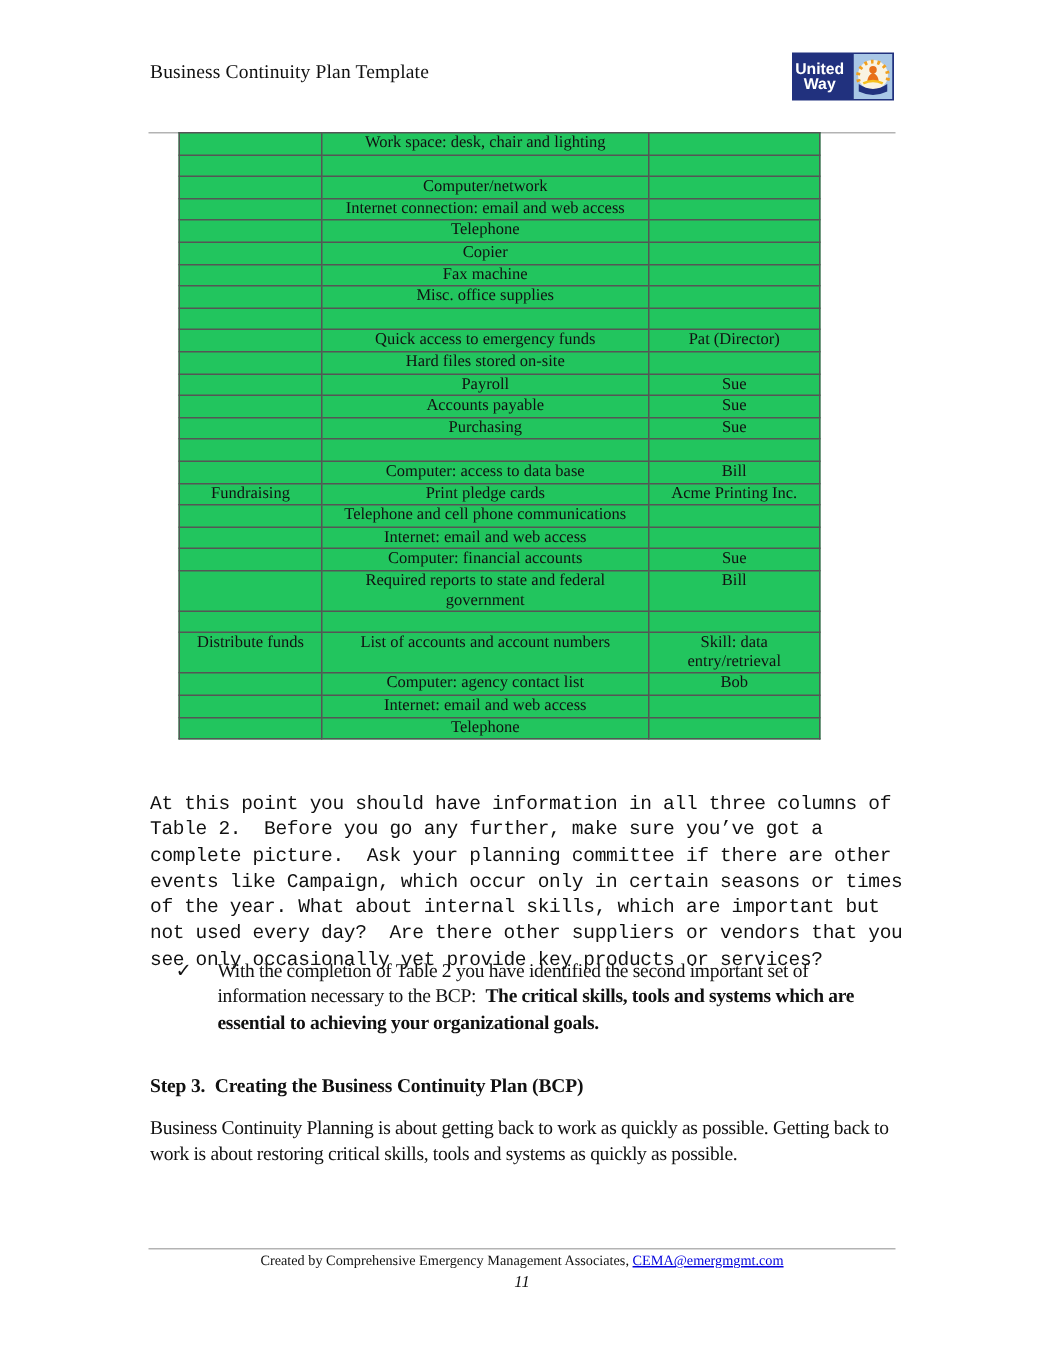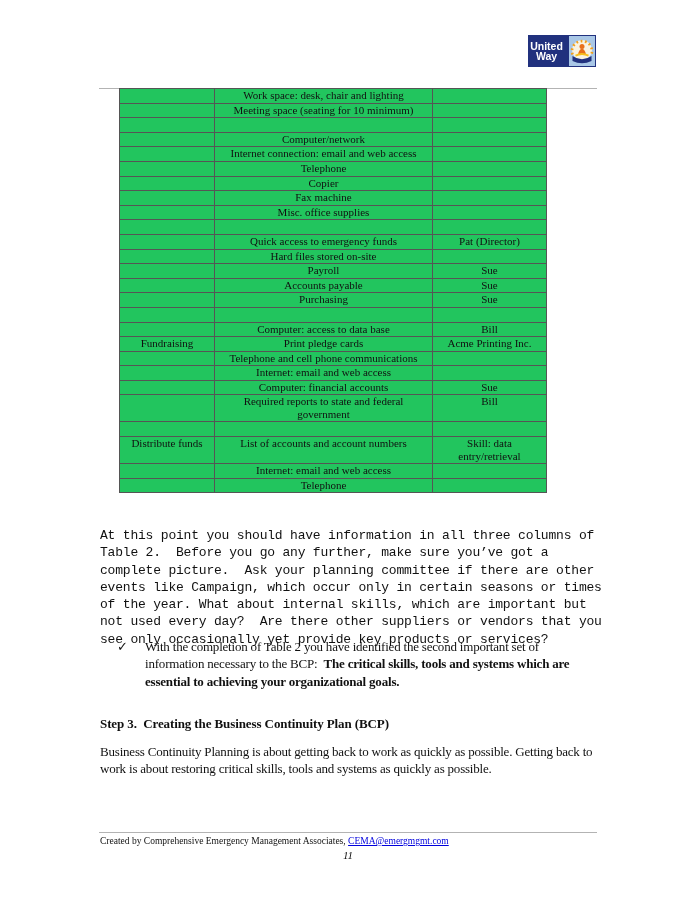--- a/index.html
+++ b/index.html
@@ -31,30 +31,31 @@
   .p1{left:100px;top:527px;width:502px;font-family:Liberation Mono, monospace;}
   .bullet{position:absolute;left:117px;top:638px;width:470px;display:flex;}
   .check{width:28px;flex:0 0 28px;font-size:13px;line-height:17.3px;}
   .bullet-text{flex:1;font-size:13px;line-height:17.3px;letter-spacing:-0.2px;white-space:pre-wrap;}
   .bullet-text strong{font-weight:bold;}
   .step-heading{position:absolute;left:100px;top:716px;margin:0;font-size:13px;font-weight:bold;
         letter-spacing:-0.1px;white-space:pre-wrap;}
   .p2{left:100px;top:743px;width:502px;}
 
   
-  .footer-credit{position:absolute;left:100px;top:835px;width:496px;text-align:left;
+  .footer-credit{position:absolute;left:100px;top:835px;width:496px;text-align:center;
         font-size:9.5px;line-height:12px;}
   .footer-credit a{color:#0000dd;text-decoration:underline;}
   .page-number{position:absolute;left:0;top:849px;width:696px;text-align:center;font-size:11px;font-style:italic;}
 </style>
 </head>
 <body>
 
 <div class="page">
 
+  <span class="doc-title">Business Continuity Plan Template</span>
 
   <div class="logo">
     <div class="logo-text">
       <span>United</span><br>
       <span>Way</span>
     </div>
     <svg class="logo-emblem" viewBox="0 0 26 30" width="26" height="30" xmlns="http://www.w3.org/2000/svg">
       <rect width="26" height="30" fill="#a9c7e6"></rect>
       <circle cx="13" cy="14" r="10" fill="#f9f3e2"></circle>
       <path d="M 3.6 18.5 A 10 10 0 1 1 22.4 18.5" fill="none" stroke="#f0a01e" stroke-width="2.6" stroke-dasharray="1.8 2.6"></path>
@@ -74,25 +75,20 @@
       <col style="width:114px">
     </colgroup>
     <tbody>
         <tr>
           <td></td>
           <td>Work space: desk, chair and lighting</td>
           <td></td>
         </tr>
         <tr>
           <td></td>
-          <td>Meeting space (seating for 10 minimum)</td>
-          <td></td>
-        </tr>
-        <tr>
-          <td></td>
           <td></td>
           <td></td>
         </tr>
         <tr>
           <td></td>
           <td>Computer/network</td>
           <td></td>
         </tr>
         <tr>
           <td></td>
@@ -186,20 +182,25 @@
         </tr>
         <tr>
           <td></td>
           <td></td>
           <td></td>
         </tr>
         <tr>
           <td>Distribute funds</td>
           <td>List of accounts and account numbers</td>
           <td>Skill: data entry/retrieval</td>
+        </tr>
+        <tr>
+          <td></td>
+          <td>Computer: agency contact list</td>
+          <td>Bob</td>
         </tr>
         <tr>
           <td></td>
           <td>Internet: email and web access</td>
           <td></td>
         </tr>
         <tr>
           <td></td>
           <td>Telephone</td>
           <td></td>

